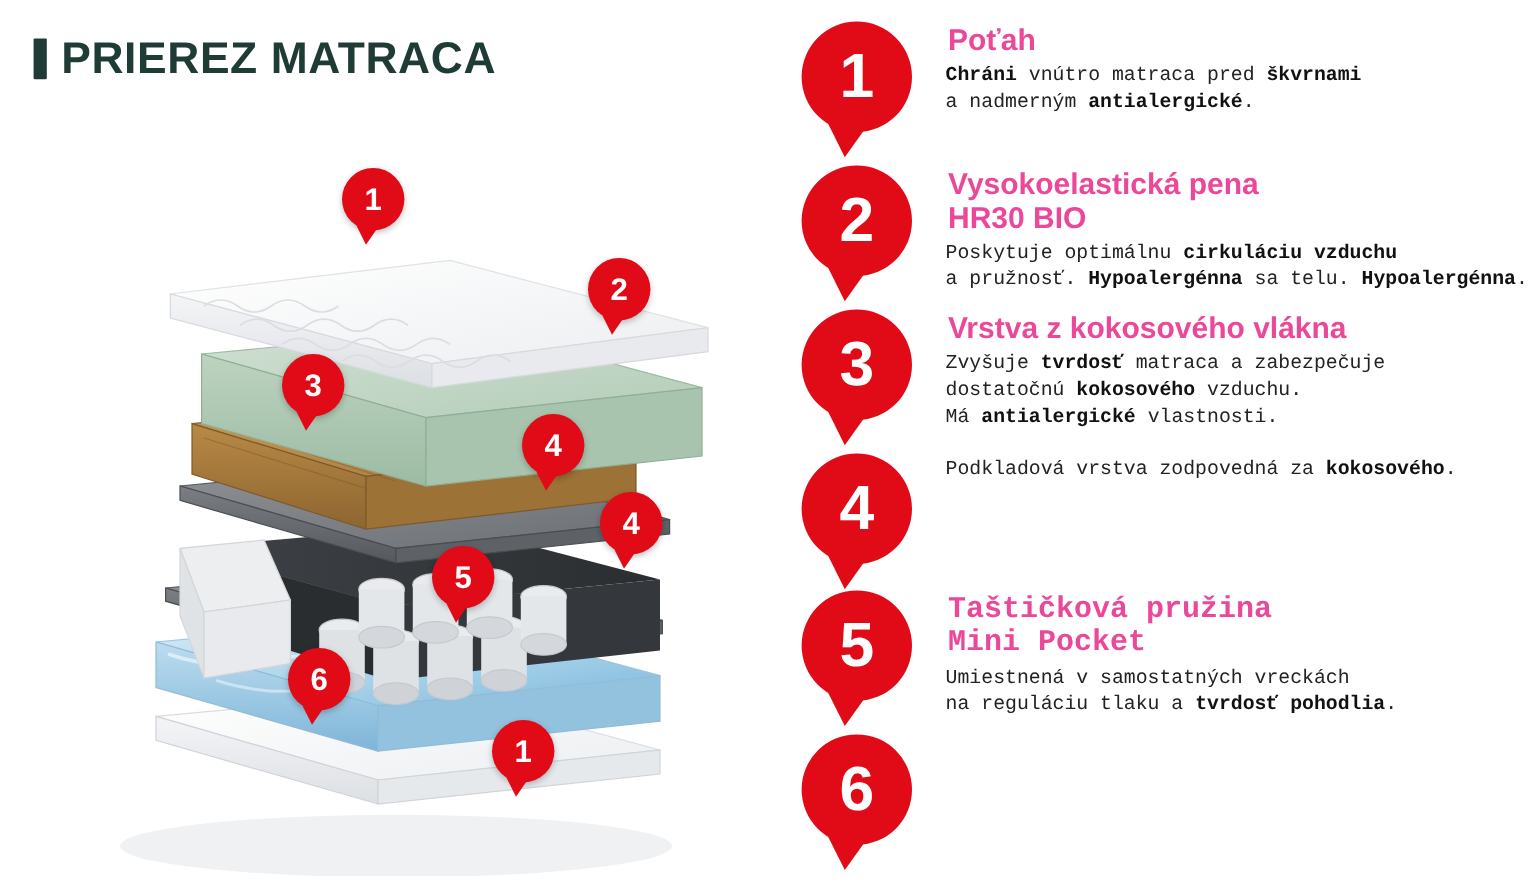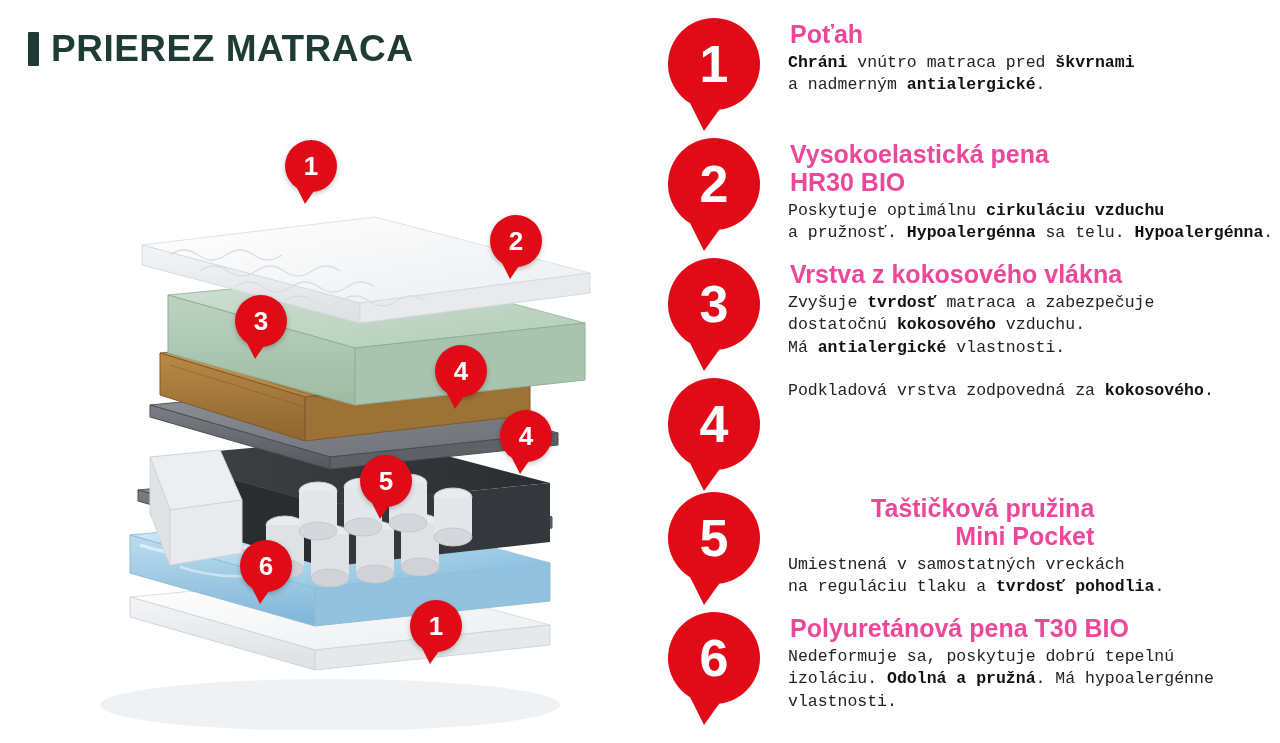--- a/index.html
+++ b/index.html
@@ -334,28 +334,24 @@
     <div class="legend-row" style="top:378px;">
       <div class="big-marker">4</div>
       <div class="legend-text">
         <div class="legend-body">Podkladová vrstva zodpovedná za <b>kokosového</b>.</div>
       </div>
     </div>
 
     <div class="legend-row" style="top:492px;">
       <div class="big-marker">5</div>
       <div class="legend-text">
-        <div class="legend-heading" style="text-align:right; padding-right:70px;">Taštičková pružina
+        <div class="legend-heading" style="text-align:left; padding-right:70px;font-family:Liberation Mono, monospace;">Taštičková pružina
 Mini Pocket</div>
         <div class="legend-body">Umiestnená v samostatných vreckách<br>na reguláciu tlaku a <b>tvrdosť pohodlia</b>.</div>
       </div>
     </div>
 
     <div class="legend-row" style="top:612px;">
       <div class="big-marker">6</div>
-      <div class="legend-text">
-        <div class="legend-heading">Polyuretánová pena T30 BIO</div>
-        <div class="legend-body">Nedeformuje sa, poskytuje dobrú tepelnú<br>izoláciu. <b>Odolná a pružná</b>. Má hypoalergénne<br>vlastnosti.</div>
-      </div>
     </div>
 
   </div>
 </div>
 
 </body></html>

